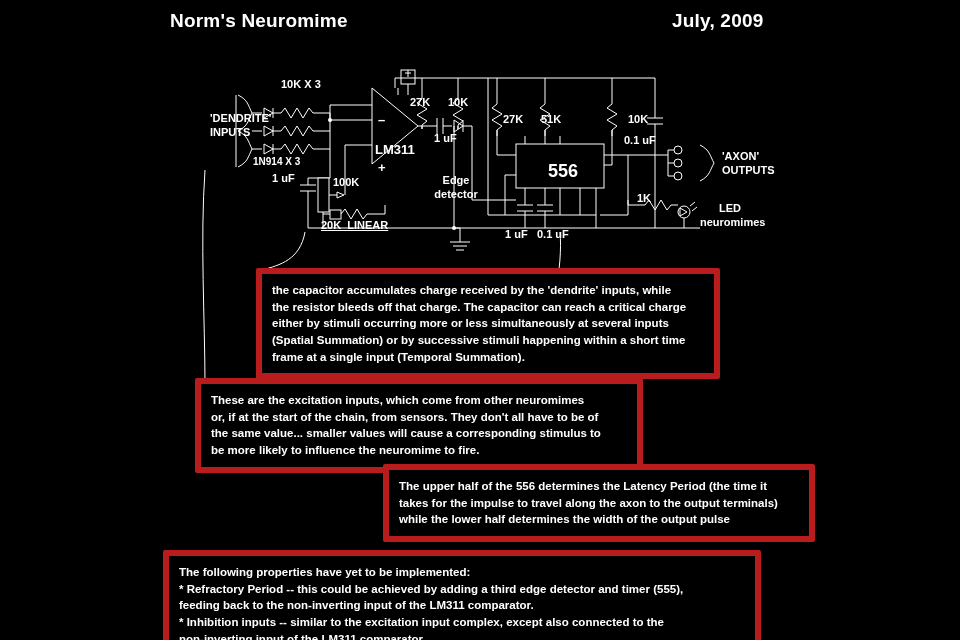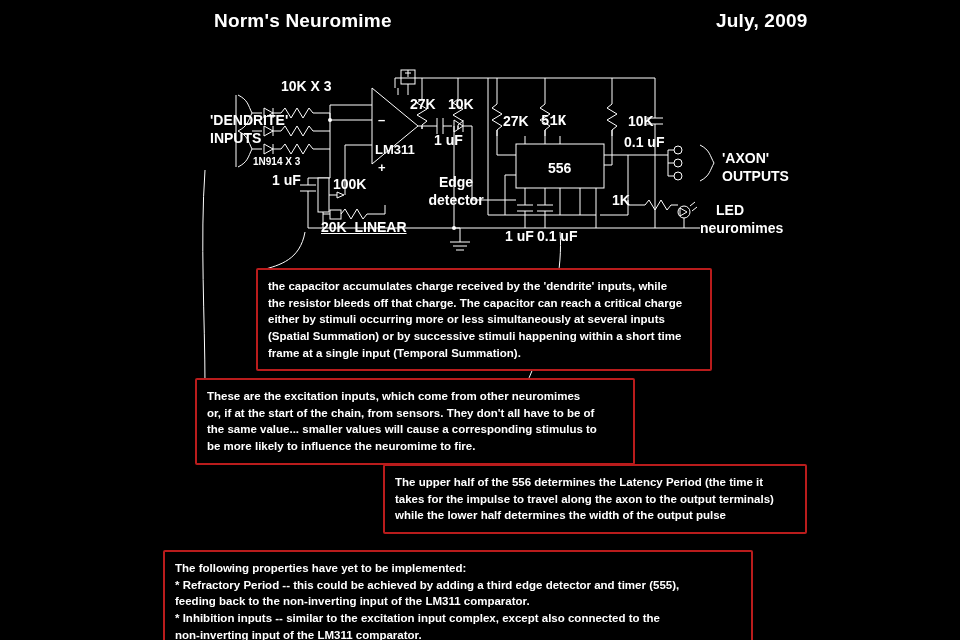--- a/index.html
+++ b/index.html
@@ -1,28 +1,28 @@
 <!DOCTYPE html>
 <html><head>
 <meta charset="utf-8">
 <style>
   html,body{margin:0;padding:0;background:#000;}
   body{width:960px;height:640px;overflow:hidden;font-family:"Liberation Sans",sans-serif;color:#fff;}
   #stage{position:relative;width:960px;height:640px;background:#000;}
 
-  .ttl{position:absolute;font-weight:bold;font-size:19px;letter-spacing:.2px;color:#fff;margin-left:44px;}
+  .ttl{position:absolute;font-weight:bold;font-size:19px;letter-spacing:.2px;color:#fff;}
   #title{left:170px;top:10px;}
   #date{left:672px;top:10px;text-align:right;}
 
-  .lbl{position:absolute;font-size:14px;font-weight:bold;color:#fff;line-height:1.25;white-space:pre;}
+  .lbl{position:absolute;font-size:11px;font-weight:bold;color:#fff;line-height:1.25;white-space:pre;}
   .lbl.sm{font-size:10px;}
   .lbl.c{text-align:center;}
 
   
-  .callout{position:absolute;border:2px solid #b91c1c;background:#000;color:#fff;
+  .callout{position:absolute;border:6px solid #b91c1c;background:#000;color:#fff;
            font-size:11.5px;font-weight:bold;line-height:1.45;padding:8px 10px;
            border-radius:2px;white-space:pre-line;}
 
   
   svg{position:absolute;overflow:visible;}
   .st{stroke:#fff;stroke-width:1;fill:none;}
   .stf{stroke:#fff;stroke-width:1;fill:#000;}
 </style>
 </head>
 <body>
@@ -197,30 +197,30 @@
   <div class="lbl" style="left:378px;top:112px;font-size:13px;">–</div>
   <div class="lbl" style="left:378px;top:160px;font-size:13px;">+</div>
 
   <div class="lbl" style="left:410px;top:96px;">27K</div>
   <div class="lbl" style="left:448px;top:96px;">10K</div>
   <div class="lbl" style="left:434px;top:132px;">1 uF</div>
   <div class="lbl c" style="left:425px;top:174px;width:62px;">Edge
 detector</div>
 
   <div class="lbl" style="left:503px;top:113px;">27K</div>
-  <div class="lbl" style="left:541px;top:113px;font-family:Liberation Mono, monospace;">51K</div>
+  <div class="lbl" style="left:541px;top:113px;">51K</div>
   <div class="lbl" style="left:628px;top:113px;">10K</div>
   <div class="lbl" style="left:624px;top:134px;">0.1 uF</div>
 
-  <div class="lbl" style="left:548px;top:160px;font-size:14px;">556</div>
+  <div class="lbl" style="left:548px;top:160px;font-size:18px;">556</div>
 
   <div class="lbl" style="left:505px;top:228px;">1 uF</div>
   <div class="lbl" style="left:537px;top:228px;">0.1 uF</div>
 
-  <div class="lbl" style="left:612px;top:192px;">1K</div>
+  <div class="lbl" style="left:637px;top:192px;">1K</div>
   <div class="lbl c" style="left:700px;top:202px;width:60px;">LED
 neuromimes</div>
 
   <div class="lbl" style="left:722px;top:150px;width:70px;">'AXON'
 OUTPUTS</div>
 
   <div class="callout" style="left:256px;top:268px;width:432px;">the capacitor accumulates charge received by the 'dendrite' inputs, while
 the resistor bleeds off that charge. The capacitor can reach a critical charge
 either by stimuli occurring more or less simultaneously at several inputs
 (Spatial Summation) or by successive stimuli happening within a short time

